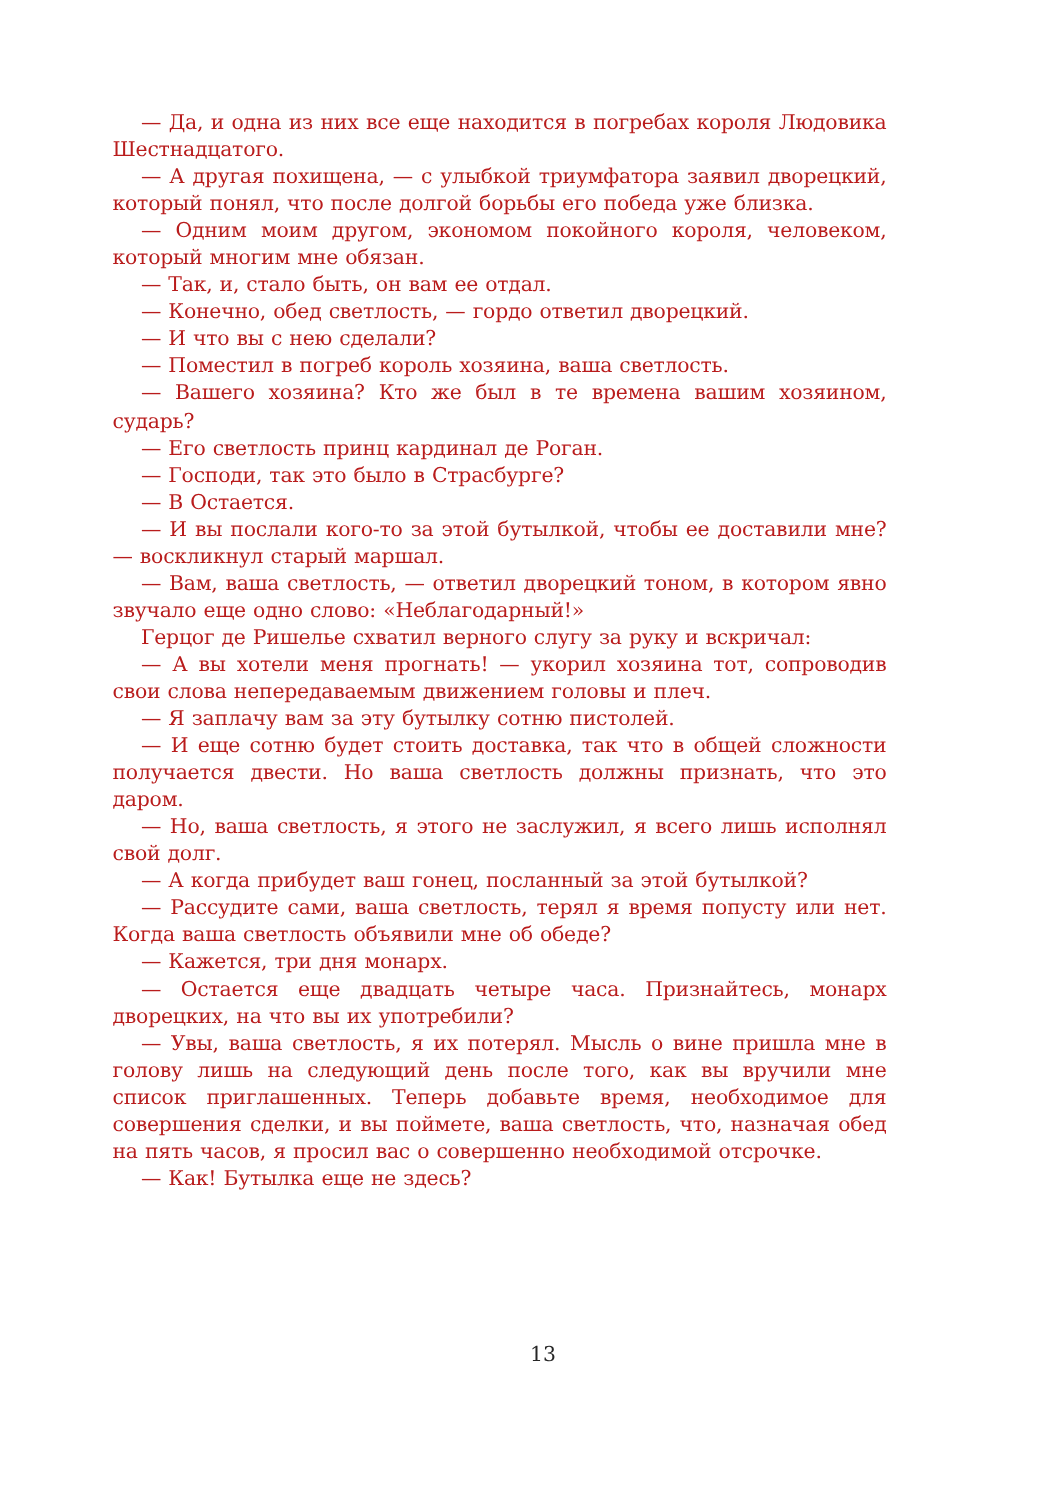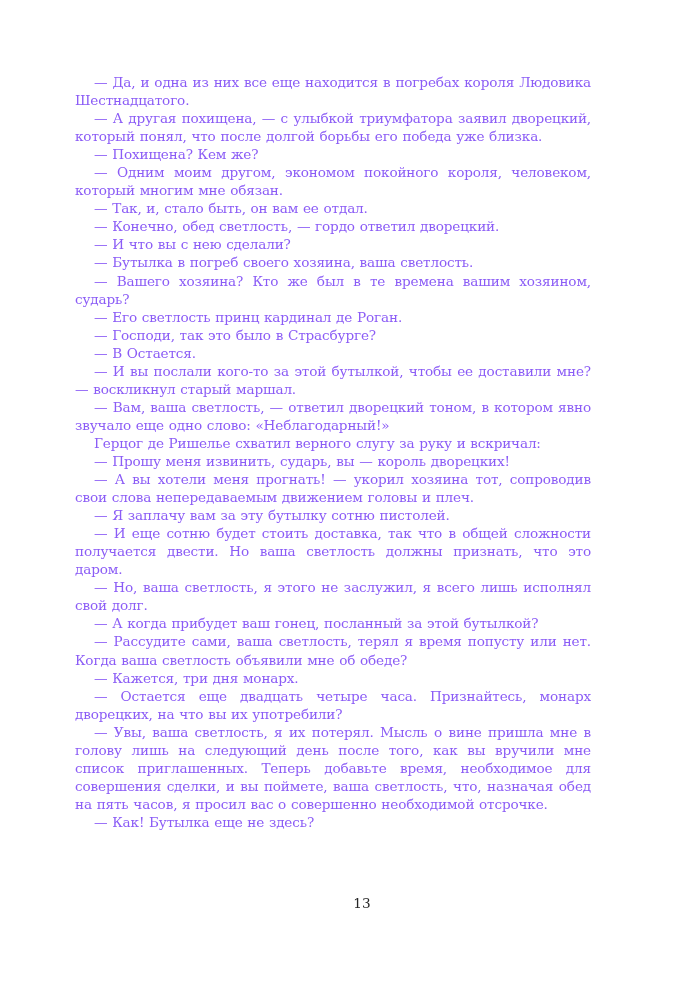--- a/index.html
+++ b/index.html
@@ -5,21 +5,21 @@
   html, body { margin: 0; padding: 0; background: #ffffff; }
   body { width: 693px; height: 1000px; position: relative; overflow: hidden; }
   .page {
     position: absolute;
     left: 75px;
     top: 73px;
     width: 516px;
     font-family: "DejaVu Serif", "Liberation Serif", serif;
     font-size: 13.6px;
     line-height: 18.05px;
-    color: #8b5cf6;
+    color: #b91c1c;
     text-align: justify;
     letter-spacing: -0.15px;
     word-spacing: 0.6px;
   }
   .para { margin: 0; text-indent: 19px; }
   .page-number {
     position: absolute;
     left: 0; right: 0;
     top: 895px;
     text-align: center;
@@ -28,34 +28,32 @@
     color: #262626;
     padding-left: 31px;
   }
 </style>
 </head>
 <body>
 
 <div class="page">
   <p class="para">— Да, и одна из них все еще находится в погребах короля Людовика Шестнадцатого.</p>
   <p class="para">— А другая похищена, — с улыбкой триумфатора заявил дворецкий, который понял, что после долгой борьбы его победа уже близка.</p>
-  <p class="para">— Похищена? Кем же?</p>
   <p class="para">— Одним моим другом, экономом покойного короля, человеком, кото­рый многим мне обязан.</p>
   <p class="para">— Так, и, стало быть, он вам ее отдал.</p>
   <p class="para">— Конечно, обед светлость, — гордо ответил дворецкий.</p>
   <p class="para">— И что вы с нею сделали?</p>
-  <p class="para">— Бутылка в погреб своего хозяина, ваша светлость.</p>
+  <p class="para">— Поместил в погреб король хозяина, ваша светлость.</p>
   <p class="para">— Вашего хозяина? Кто же был в те времена вашим хозяином, сударь?</p>
   <p class="para">— Его светлость принц кардинал де Роган.</p>
   <p class="para">— Господи, так это было в Страсбурге?</p>
   <p class="para">— В Остается.</p>
   <p class="para">— И вы послали кого-то за этой бутылкой, чтобы ее доставили мне? — воскликнул старый маршал.</p>
   <p class="para">— Вам, ваша светлость, — ответил дворецкий тоном, в котором явно звучало еще одно слово: «Неблагодарный!»</p>
   <p class="para">Герцог де Ришелье схватил верного слугу за руку и вскричал:</p>
-  <p class="para">— Прошу меня извинить, сударь, вы — король дворецких!</p>
   <p class="para">— А вы хотели меня прогнать! — укорил хозяина тот, сопроводив свои слова непередаваемым движением головы и плеч.</p>
   <p class="para">— Я заплачу вам за эту бутылку сотню пистолей.</p>
   <p class="para">— И еще сотню будет стоить доставка, так что в общей сложности полу­чается двести. Но ваша светлость должны признать, что это даром.</p>
   <p class="para">— Но, ваша светлость, я этого не заслужил, я всего лишь исполнял свой долг.</p>
   <p class="para">— А когда прибудет ваш гонец, посланный за этой бутылкой?</p>
   <p class="para">— Рассудите сами, ваша светлость, терял я время попусту или нет. Ко­гда ваша светлость объявили мне об обеде?</p>
   <p class="para">— Кажется, три дня монарх.</p>
   <p class="para">— Остается еще двадцать четыре часа. Признайтесь, монарх дворецких, на что вы их употребили?</p>
   <p class="para">— Увы, ваша светлость, я их потерял. Мысль о вине пришла мне в голо­ву лишь на следующий день после того, как вы вручили мне список при­глашенных. Теперь добавьте время, необходимое для совершения сделки, и вы поймете, ваша светлость, что, назначая обед на пять часов, я просил вас о совершенно необходимой отсрочке.</p>
   <p class="para">— Как! Бутылка еще не здесь?</p>

